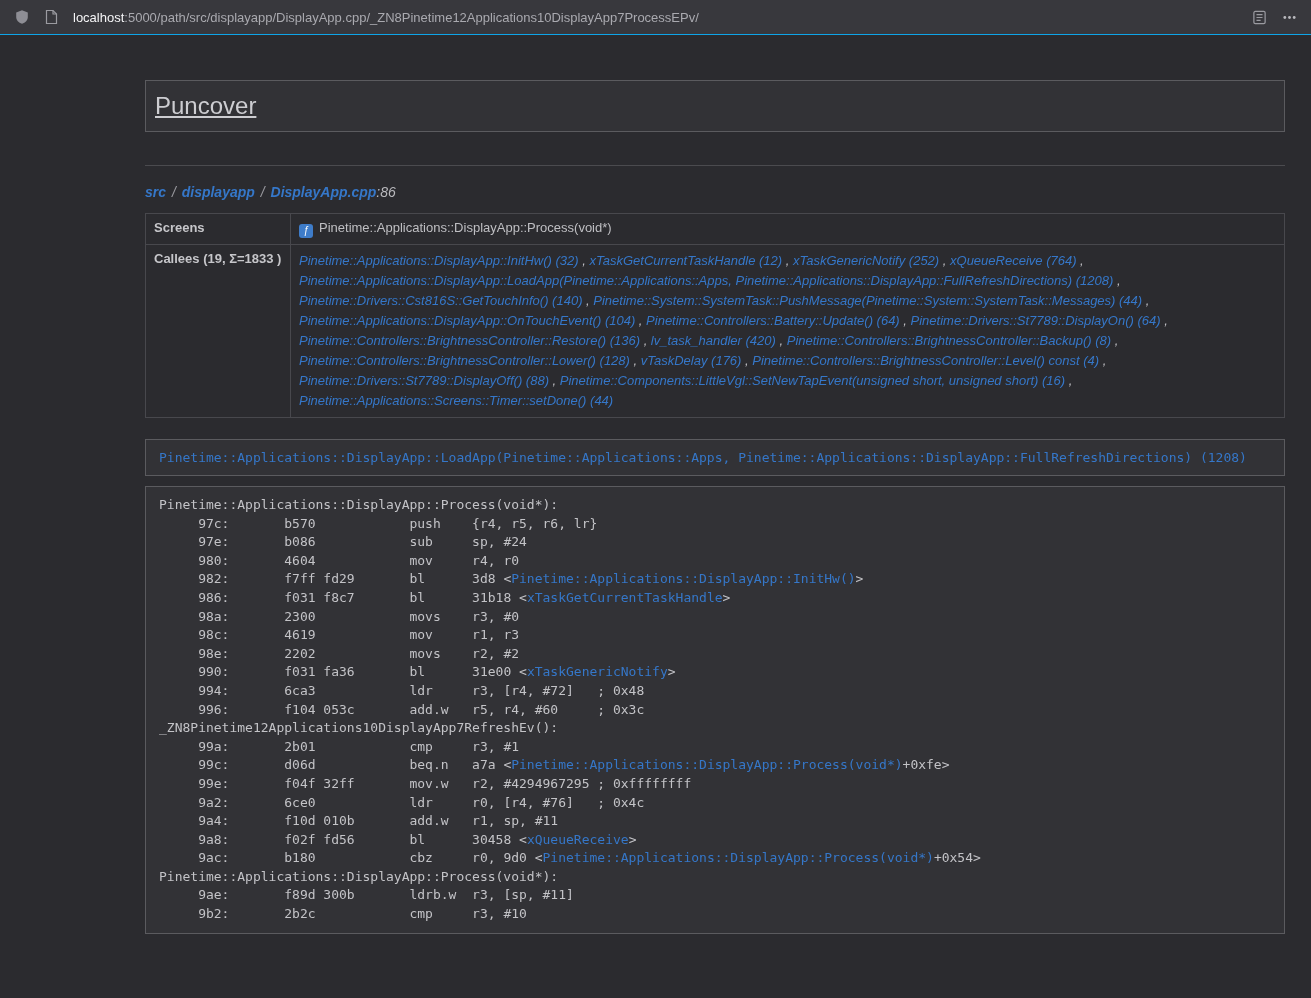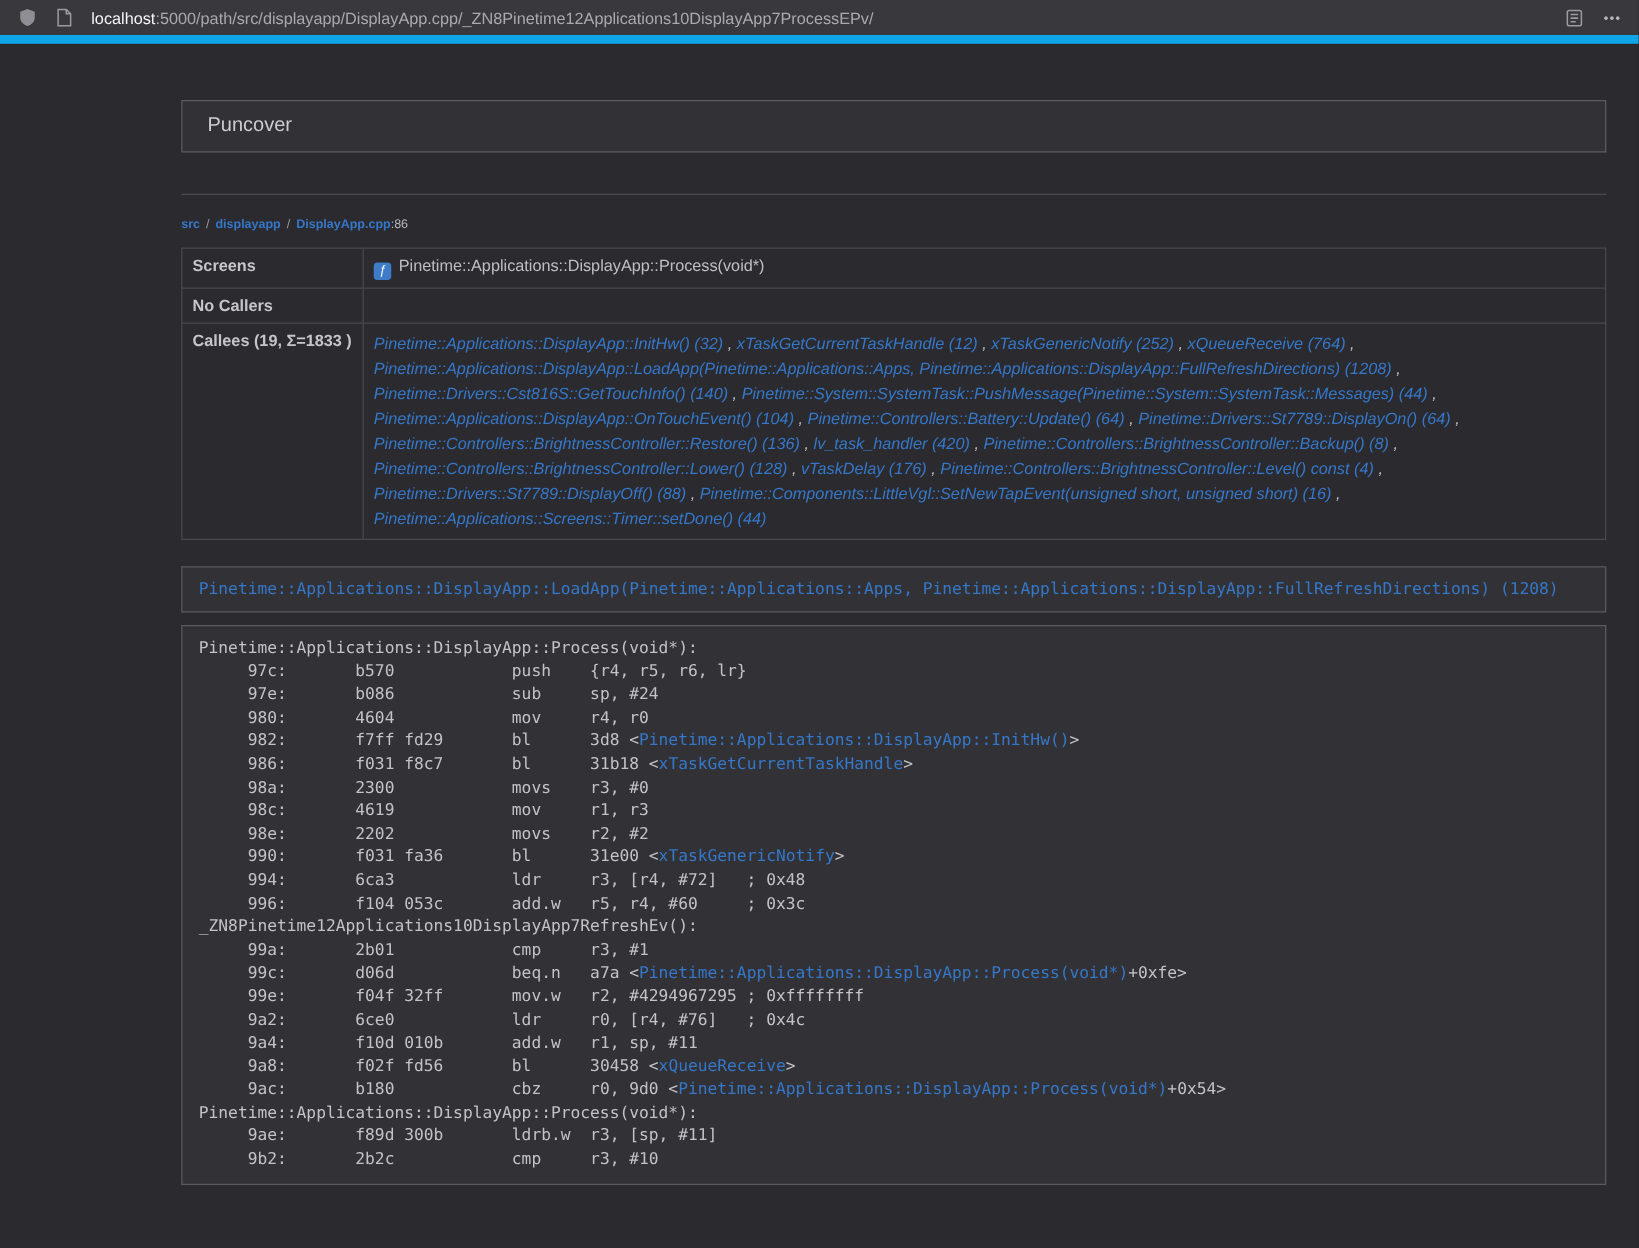--- a/index.html
+++ b/index.html
@@ -15,36 +15,36 @@
   body {
     width: 1311px; height: 998px; overflow: hidden;
     background: var(--page-bg);
     color: var(--text);
     font-family: "Liberation Sans", sans-serif;
   }
   a { color: var(--link); text-decoration: none; }
 
   
   .topbar {
-    height: 35px; background: #38383d; border-bottom: 7px solid #0ea5e9;
+    height: 35px; background: #38383d; border-bottom: 1px solid #0ea5e9;
     display: flex; align-items: center; padding: 0 14px; gap: 15px;
   }
   .tb-icon { display: flex; align-items: center; flex: 0 0 auto; cursor: default; }
   .urlbar { flex: 1 1 auto; font-size: 13px; color: #a9a9af; white-space: nowrap; overflow: hidden; }
   .url-host { color: #f5f5f7; }
 
   
   .container { width: 1140px; margin-left: 145px; padding-top: 45px; }
 
   .panel { border: 1px solid var(--panel-border); background: var(--panel-bg); }
-  .title-panel { padding: 11px 20px; font-size: 16px; color: #cdcdd1; }
+  .title-panel { padding: 11px 9px; font-size: 24px; color: #cdcdd1; text-decoration: underline; }
 
   .divider { border: none; border-top: 1px solid #4b4b4f; margin: 33px 0 0 0; }
 
-  .breadcrumb { margin: 18px 0 13px 0; font-size: 10px; color: #b9b9bd; }
+  .breadcrumb { margin: 18px 0 13px 0; font-size: 14px; color: #b9b9bd; font-style: italic; }
   .breadcrumb a { font-weight: bold; }
   .bc-sep { color: #99999f; padding: 0 2px; }
 
   
   .main-table { width: 100%; border-collapse: collapse; font-size: 13px; color: var(--text); }
   .main-table > tbody > tr > td, .main-table > tbody > tr > th {
     border: 1px solid var(--table-border); padding: 6px 8px; vertical-align: top; text-align: left;
   }
   .label-cell { width: 145px; font-weight: bold; color: #c6c6ca; }
   .inner-cell { padding: 0 !important; }
@@ -114,24 +114,20 @@
 
   <table class="main-table">
     <tbody>
       <tr>
         <td class="label-cell">Screens</td>
         <td>
           <span class="func-icon">ƒ</span><span>Pinetime::Applications::DisplayApp::Process(void*)</span>
         </td>
       </tr>
       <tr>
-        <td class="label-cell">No Callers</td>
-        <td></td>
-      </tr>
-      <tr>
         <td class="label-cell">Callees (19, Σ=1833 )</td>
         <td class="callees-cell"><a href="#">Pinetime::Applications::DisplayApp::InitHw() (32)</a> , <a href="#">xTaskGetCurrentTaskHandle (12)</a> , <a href="#">xTaskGenericNotify (252)</a> , <a href="#">xQueueReceive (764)</a> , <a href="#">Pinetime::Applications::DisplayApp::LoadApp(Pinetime::Applications::Apps, Pinetime::Applications::DisplayApp::FullRefreshDirections) (1208)</a> , <a href="#">Pinetime::Drivers::Cst816S::GetTouchInfo() (140)</a> , <a href="#">Pinetime::System::SystemTask::PushMessage(Pinetime::System::SystemTask::Messages) (44)</a> , <a href="#">Pinetime::Applications::DisplayApp::OnTouchEvent() (104)</a> , <a href="#">Pinetime::Controllers::Battery::Update() (64)</a> , <a href="#">Pinetime::Drivers::St7789::DisplayOn() (64)</a> , <a href="#">Pinetime::Controllers::BrightnessController::Restore() (136)</a> , <a href="#">lv_task_handler (420)</a> , <a href="#">Pinetime::Controllers::BrightnessController::Backup() (8)</a> , <a href="#">Pinetime::Controllers::BrightnessController::Lower() (128)</a> , <a href="#">vTaskDelay (176)</a> , <a href="#">Pinetime::Controllers::BrightnessController::Level() const (4)</a> , <a href="#">Pinetime::Drivers::St7789::DisplayOff() (88)</a> , <a href="#">Pinetime::Components::LittleVgl::SetNewTapEvent(unsigned short, unsigned short) (16)</a> , <a href="#">Pinetime::Applications::Screens::Timer::setDone() (44)</a></td>
       </tr>
     </tbody>
   </table>
 
   <div class="panel highlight-panel">
     <a href="#">Pinetime::Applications::DisplayApp::LoadApp(Pinetime::Applications::Apps, Pinetime::Applications::DisplayApp::FullRefreshDirections) (1208)</a>
   </div>
 

